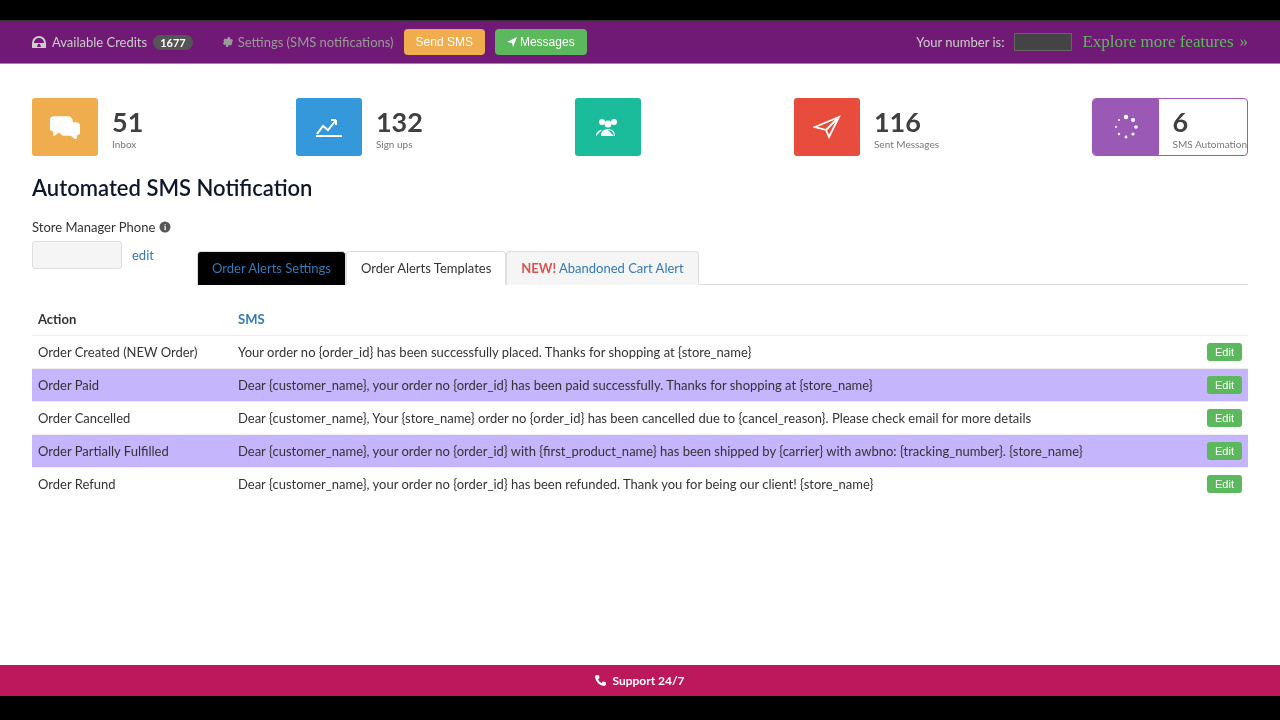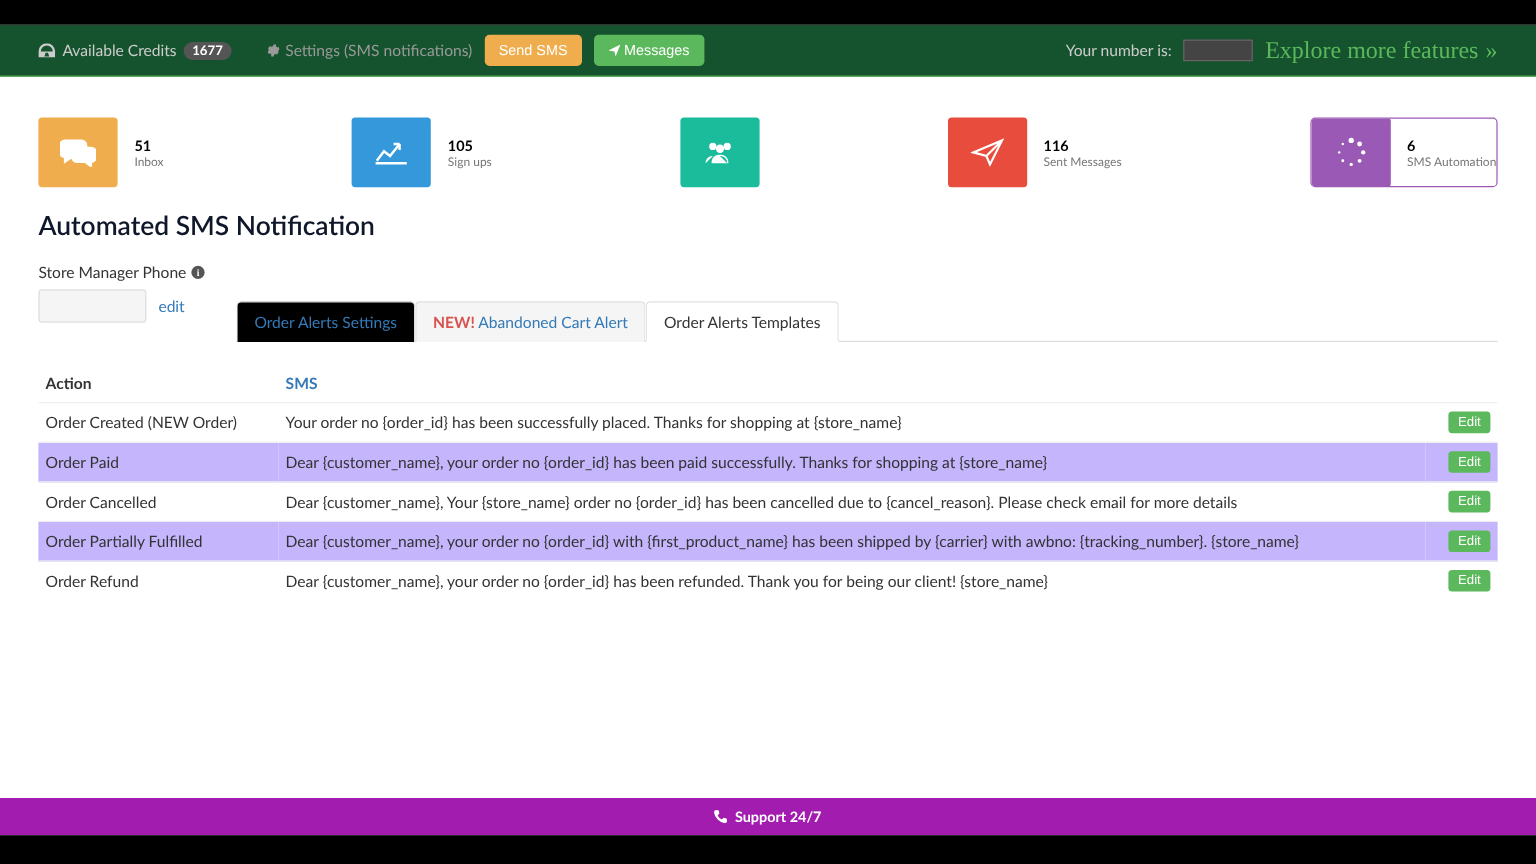--- a/index.html
+++ b/index.html
@@ -1,39 +1,39 @@
 <!DOCTYPE html>
 <html><head>
 <meta charset="utf-8">
 <style>
 * { margin: 0; padding: 0; box-sizing: border-box; }
 body { font-family: "Lato", "Helvetica Neue", Arial, sans-serif; background: #fff; color: #333; width: 1280px; height: 720px; overflow: hidden; position: relative; }
 .black-bar { background: #000; height: 20px; width: 100%; }
-.header { background: #14532d; border-top: 1px solid #333; border-bottom: 1px solid #5cb85c; height: 44px; display: flex; align-items: center; padding: 16px 32px; color: #ccc; font-size: 13px; }
+.header { background: #701a75; border-top: 1px solid #333; border-bottom: 1px solid #5cb85c; height: 44px; display: flex; align-items: center; padding: 16px 32px; color: #ccc; font-size: 13px; }
 .header-left { display: flex; align-items: center; gap: 6px; }
 .badge { background: #555; color: #fff; font-size: 11px; padding: 1px 7px; border-radius: 8px; font-weight: bold; }
 .settings-link { margin-left: 28px; color: #999; display: flex; align-items: center; gap: 5px; }
 .btn { border: none; padding: 6px 12px; border-radius: 4px; font-size: 12px; color: #fff; cursor: pointer; margin-left: 10px; }
 .btn-orange { background: #f0ad4e; }
 .btn-green { background: #5cb85c; display: flex; align-items: center; gap: 3px; }
 .header-right { margin-left: auto; display: flex; align-items: center; gap: 10px; }
 .your-number-box { background: #444; width: 58px; height: 18px; border: 1px solid #666; }
-.explore { color: #5cb85c; font-family: "Comic Sans MS", cursive; font-size: 20px; display: flex; align-items: flex-end; gap: 6px; }
+.explore { color: #5cb85c; font-family: "Comic Sans MS", cursive; font-size: 17px; display: flex; align-items: flex-end; gap: 6px; }
 
 .stats-row { display: flex; padding: 34px 32px 18px 32px; gap: 0; justify-content: space-between; }
 .stat-card { display: flex; align-items: center; height: 58px; }
 .stat-card.active { border: 1px solid #9b59b6; border-radius: 4px; overflow: hidden; }
 .stat-icon { width: 66px; height: 58px; display: flex; align-items: center; justify-content: center; font-size: 26px; color: #fff; border-radius: 3px; }
 .ic-yellow { background: #f0ad4e; }
 .ic-blue { background: #3498db; }
 .ic-teal { background: #1abc9c; }
 .ic-red { background: #e74c3c; }
 .ic-purple { background: #9b59b6; }
 .stat-text { padding-left: 14px; }
-.stat-num { font-size: 12px; font-weight: bold; color: #000000; }
+.stat-num { font-size: 27px; font-weight: bold; color: #404040; }
 .stat-label { font-size: 10px; color: #777; }
 
 .main { padding: 0 32px; }
 h1 { font-size: 22px; color: #0f172a; font-weight: 600; margin-bottom: 18px; }
 .sub-label { font-size: 13px; color: #333; margin-bottom: 6px; display: flex; align-items: center; gap: 4px;}
 .phone-row { display: flex; align-items: center; gap: 10px; margin-bottom: 0; }
 .phone-box { width: 90px; height: 28px; background: #f5f5f5; border: 1px solid #ddd; border-radius: 3px; }
 .edit-link { color: #337ab7; font-size: 13px; cursor: pointer; }
 
 .tabs { display: flex; border-bottom: 1px solid #ddd; margin-top: -18px; margin-left: 165px; }
@@ -44,21 +44,21 @@
 .tab.new .new-badge { color: #d9534f; font-weight: bold; }
 .tab.new .link-text { color: #337ab7; }
 
 .table { width: 100%; margin-top: 18px; border-collapse: collapse; font-size: 13px; }
 .table th { text-align: left; padding: 8px 6px; font-weight: bold; }
 .table th.sms-col { color: #337ab7; }
 .table td { padding: 7px 6px; border-top: 1px solid #eee; }
 .table tr.stripe td { background: #c4b5fd; }
 .edit-btn { background: #5cb85c; color: #fff; border: none; padding: 3px 8px; border-radius: 3px; font-size: 11px; cursor: pointer; float: right; }
 
-.footer { position: absolute; bottom: 24px; left: 0; right: 0; background: #a21caf; color: #fff; text-align: center; padding: 8px; font-size: 12px; font-weight: bold; display: flex; justify-content: center; align-items: center; gap: 6px; }
+.footer { position: absolute; bottom: 24px; left: 0; right: 0; background: #be185d; color: #fff; text-align: center; padding: 8px; font-size: 12px; font-weight: bold; display: flex; justify-content: center; align-items: center; gap: 6px; }
 .black-bar-bottom { position: absolute; bottom: 0; left: 0; right: 0; height: 24px; background: #000; }
 
 svg { display: block; }
 </style>
 </head>
 <body>
 
 <div class="black-bar"></div>
 
 <div class="header">
@@ -110,21 +110,21 @@
       <div class="stat-label">Inbox</div>
     </div>
   </div>
   <div class="stat-card">
     <div class="stat-icon ic-blue">
       <svg width="28" height="22" viewBox="0 0 28 22">
           <path stroke="#fff" stroke-width="2" fill="none" d="M2 18l6-8 5 4 8-10m0 0h-5m5 0v5M1 20h26"></path>
         </svg>
     </div>
     <div class="stat-text">
-      <div class="stat-num">105</div>
+      <div class="stat-num">132</div>
       <div class="stat-label">Sign ups</div>
     </div>
   </div>
   <div class="stat-card">
     <div class="stat-icon ic-teal">
       <svg width="30" height="22" viewBox="0 0 30 22">
           <g fill="#fff">
             <circle cx="9" cy="6" r="3"></circle>
             <circle cx="21" cy="6" r="3"></circle>
             <circle cx="15" cy="8" r="3.5"></circle>
@@ -177,25 +177,25 @@
         </svg>
     </span>
   </div>
   <div class="phone-row">
     <div class="phone-box"></div>
     <span class="edit-link">edit</span>
   </div>
 
   <div class="tabs">
     <div class="tab inactive">Order Alerts Settings</div>
+    <div class="tab active">Order Alerts Templates</div>
     <div class="tab new">
       <span class="new-badge">NEW!</span>
       <span class="link-text">Abandoned Cart Alert</span>
     </div>
-    <div class="tab active">Order Alerts Templates</div>
   </div>
 
   <table class="table">
     <thead>
       <tr>
         <th style="width:200px">Action</th>
         <th class="sms-col">SMS</th>
         <th style="width:60px"></th>
       </tr>
     </thead>

